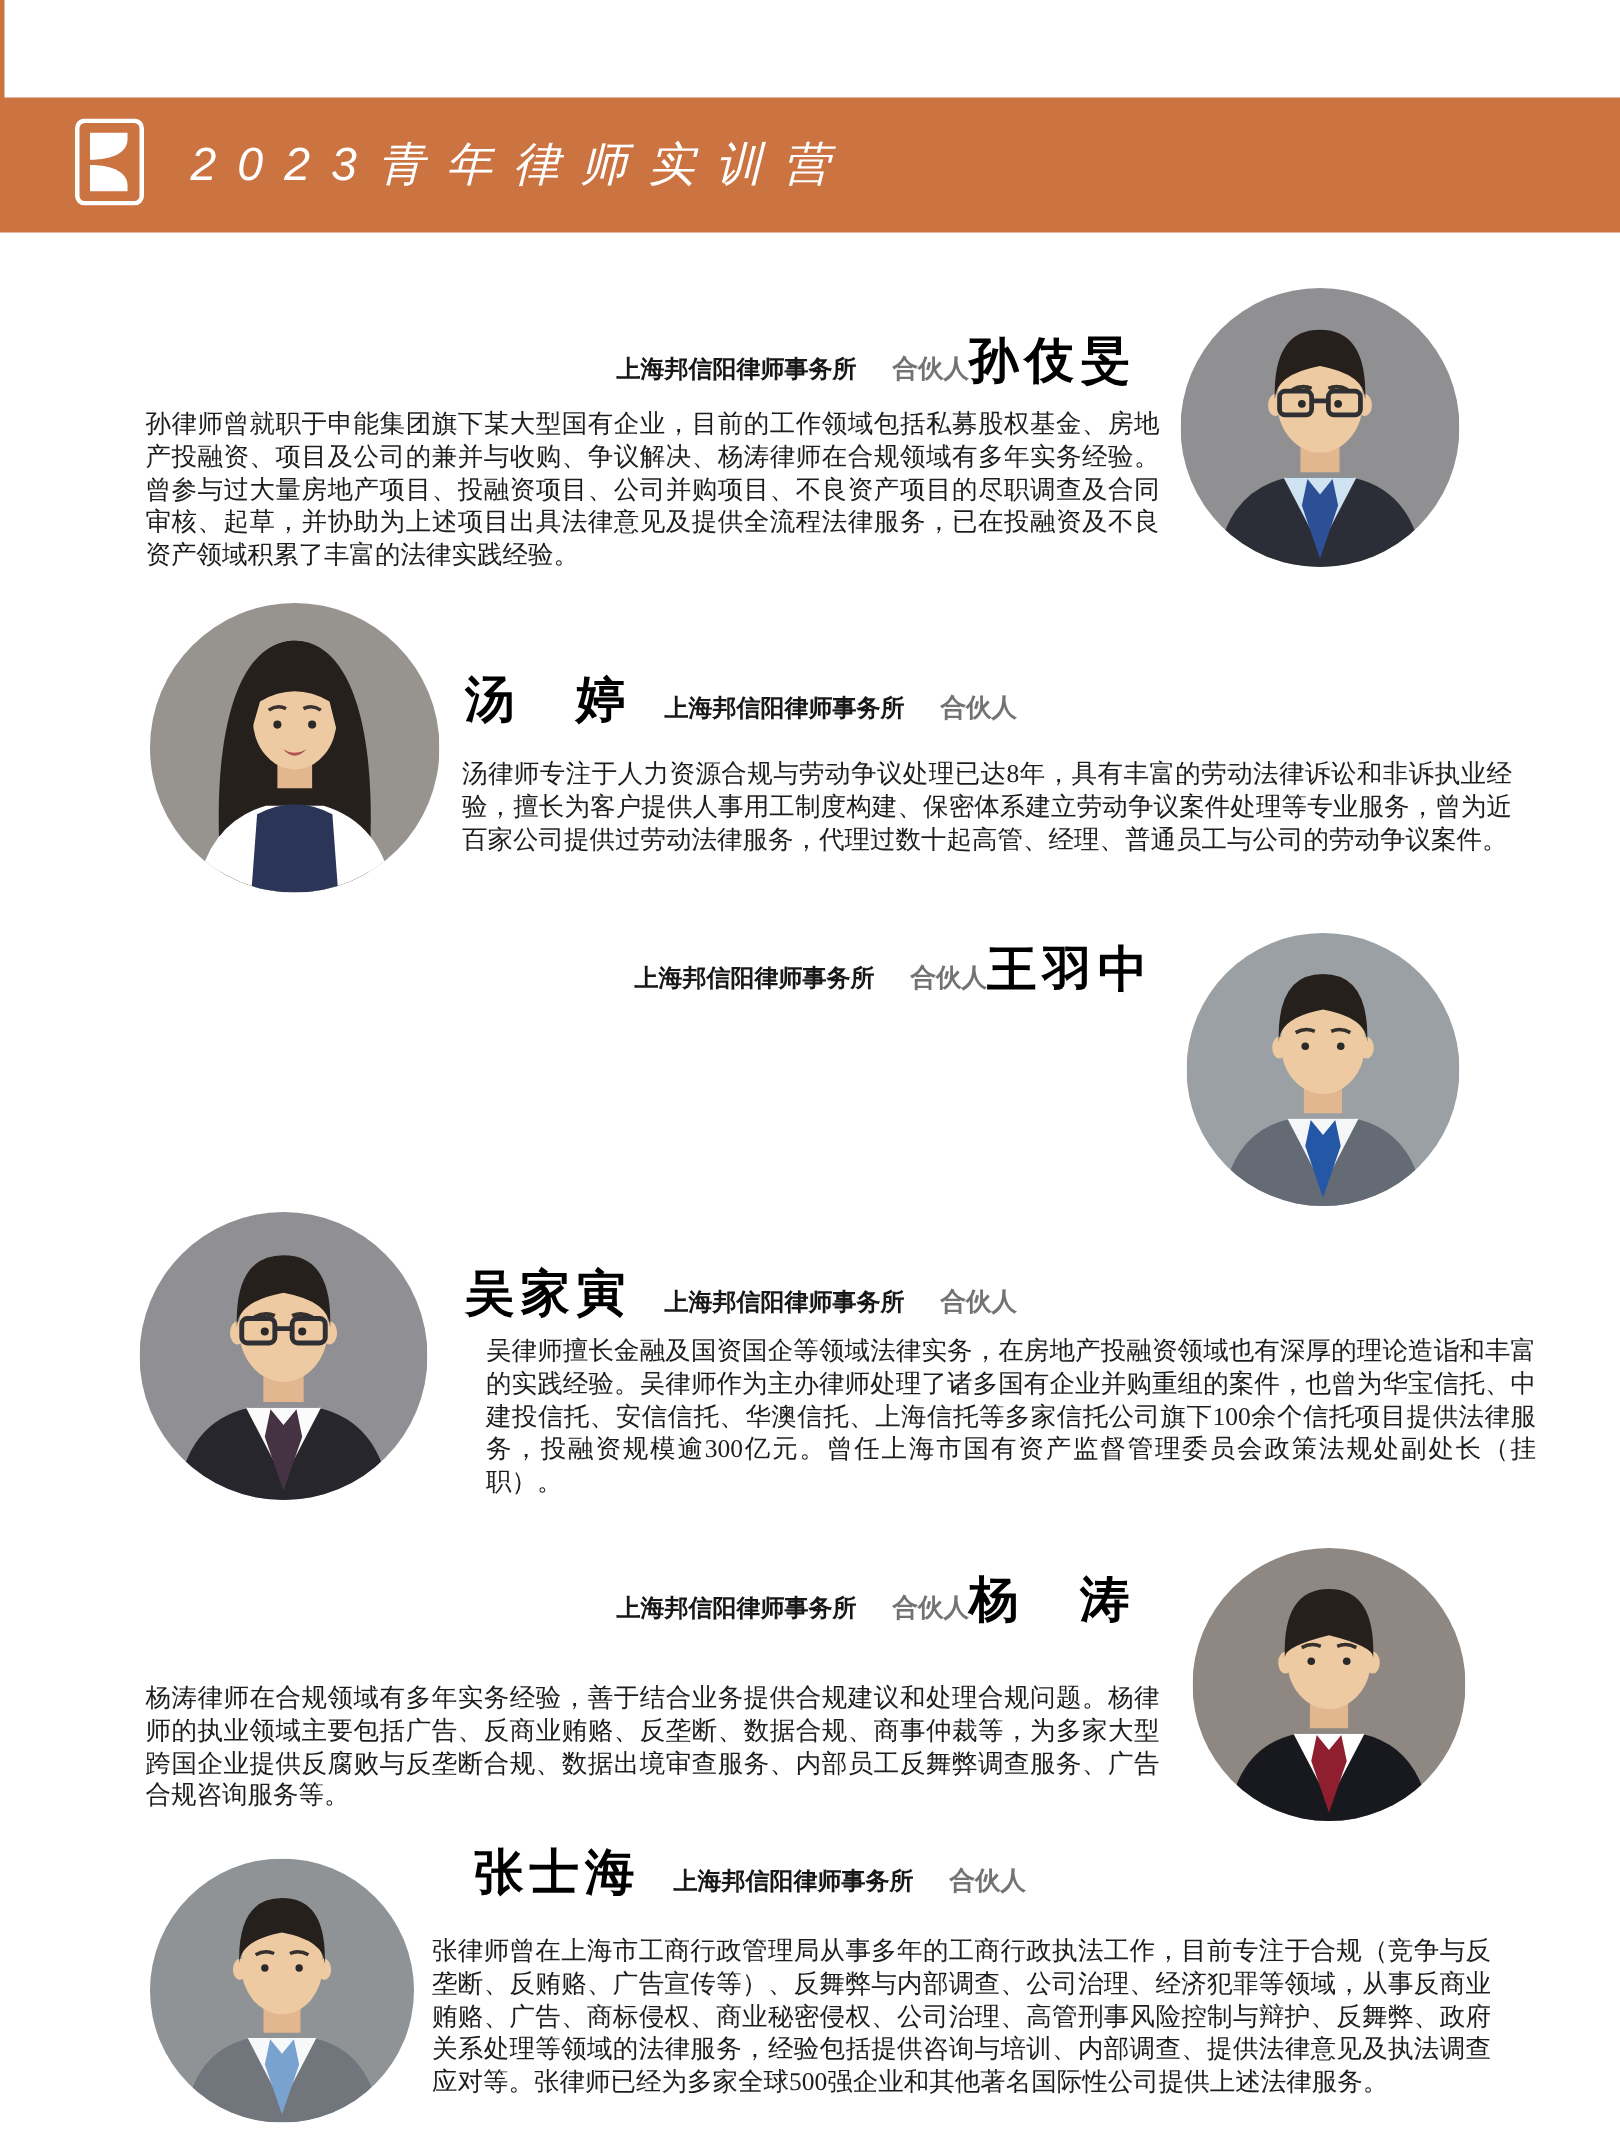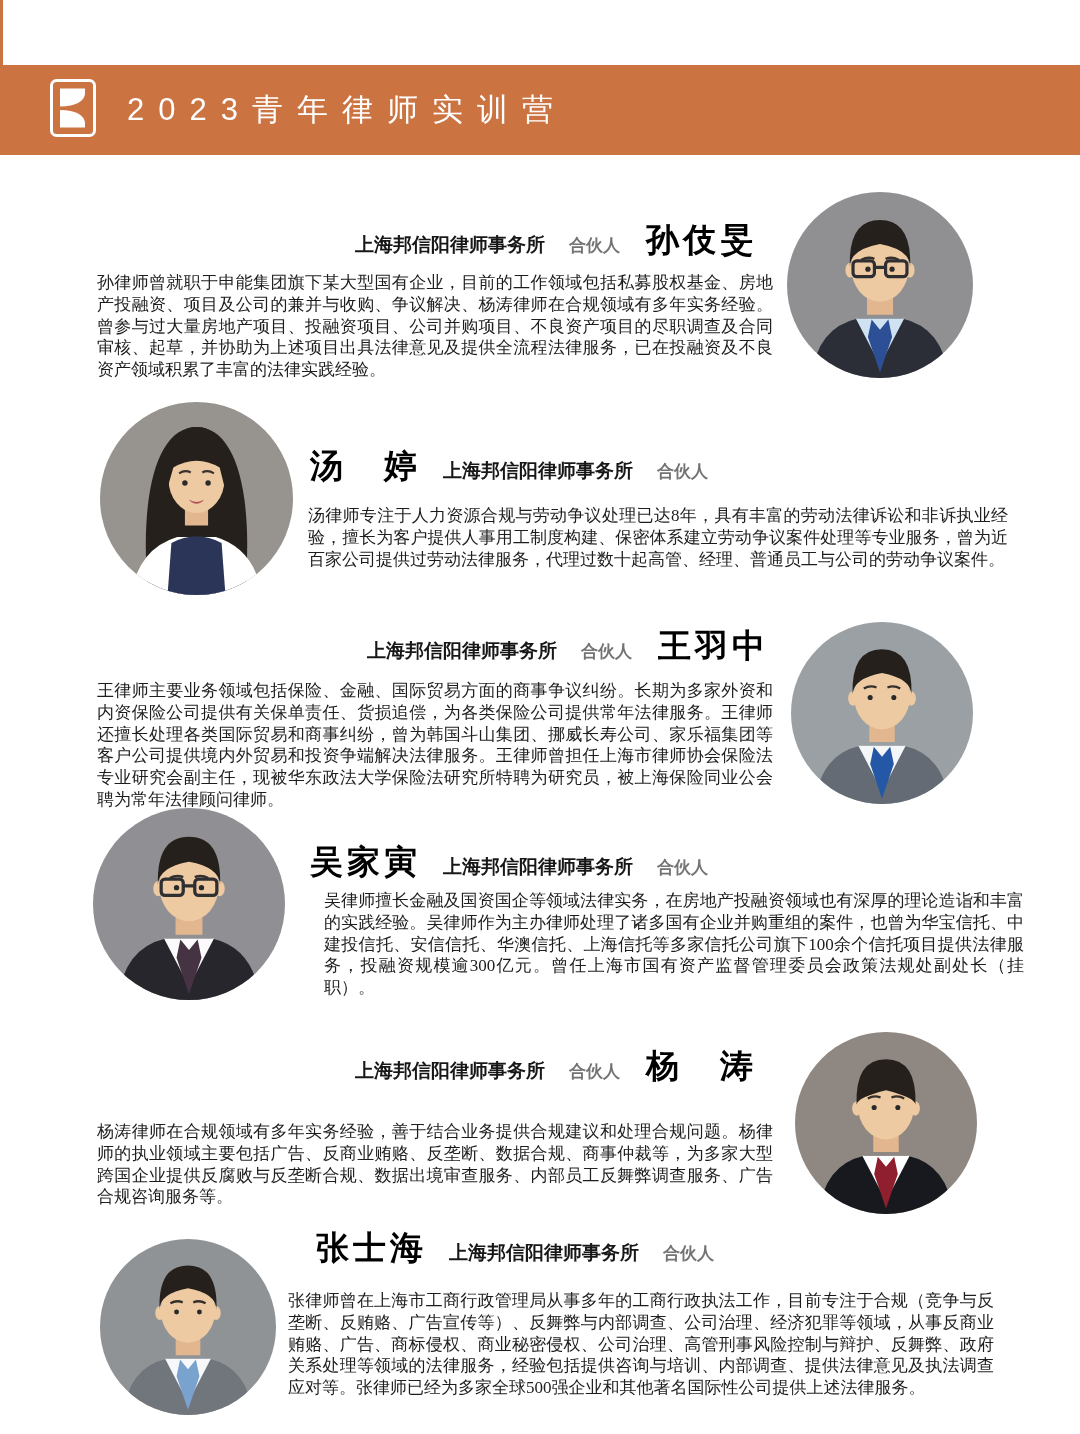--- a/index.html
+++ b/index.html
@@ -3,40 +3,40 @@
 <meta charset="utf-8">
 <style>
   html,body{margin:0;padding:0;background:#ffffff;}
   .page{
     position:relative;width:1080px;height:1434px;background:#ffffff;overflow:hidden;
     font-family:"Liberation Serif","DejaVu Serif",serif;color:#1d1d1d;
   }
   
   .edge-stripe{position:absolute;left:0;top:0;width:3px;height:66px;}
   
-  .banner{position:absolute;left:0;top:65px;width:1080px;height:90px;display:flex;align-items:center;}
+  .banner{position:absolute;left:0;top:65px;width:1080px;height:90px;display:flex;align-items:center;font-style:italic;}
   .logo-box{position:absolute;left:50px;top:14px;width:46px;height:58px;}
   .banner-title{
     position:absolute;left:127px;top:0;height:90px;display:flex;align-items:center;
     font-family:"Liberation Sans","DejaVu Sans",sans-serif;
     color:#ffffff;font-size:31px;letter-spacing:14px;font-weight:500;white-space:nowrap;
   }
   
   .photo{position:absolute;border-radius:50%;overflow:hidden;}
   .photo svg{display:block;width:100%;height:100%;}
   
   .hdr{position:absolute;display:flex;align-items:baseline;white-space:nowrap;}
   .hdr-right{justify-content:flex-end;}
-  .firm{font-size:19px;font-weight:700;color:#171717;}
+  .firm{font-size:16px;font-weight:700;color:#171717;}
   .role{font-size:17px;font-weight:700;color:#737373;margin-left:24px;}
   .lname{
     font-family:"Liberation Sans","DejaVu Sans",sans-serif;
     font-size:33px;font-weight:700;color:#000000;letter-spacing:4px;
   }
-  .hdr-right .lname{margin-left:26px;}
+  .hdr-right .lname{}
   .hdr-left .firm{margin-left:22px;}
   
   .bio{
     position:absolute;margin:0;font-size:17px;line-height:21.8px;color:#1d1d1d;
     text-align:justify;text-justify:inter-character;
   }
   
   .p1-photo{left:787px;top:192px;width:186px;height:186px;}
   .p1-hdr{left:97px;top:218px;width:660px;}
   .p1-bio{left:97px;top:272px;width:676px;}
@@ -143,21 +143,20 @@
         <circle cx="56.5" cy="41.5" r="1.4" fill="#2a2a2a"></circle>
         <path d="M40 36.5 q3.5 -2 7 -0.5 M53 36 q3.5 -1.5 7 0.5" stroke="#35302c" stroke-width="1.3" fill="none"></path>
         <path d="M33.8 40 Q33 15 50 15 Q67 15 66.2 40 Q66 31 50 28 Q34 31 33.8 40 Z" fill="#26201d"></path>
       </svg>
     </div>
   <div class="hdr hdr-right p3-hdr">
     <span class="firm">上海邦信阳律师事务所</span>
     <span class="role">合伙人</span>
     <span class="lname">王羽中</span>
   </div>
-  <p class="bio p3-bio">王律师主要业务领域包括保险、金融、国际贸易方面的商事争议纠纷。长期为多家外资和内资保险公司提供有关保单责任、货损追偿，为各类保险公司提供常年法律服务。王律师还擅长处理各类国际贸易和商事纠纷，曾为韩国斗山集团、挪威长寿公司、家乐福集团等客户公司提供境内外贸易和投资争端解决法律服务。王律师曾担任上海市律师协会保险法专业研究会副主任，现被华东政法大学保险法研究所特聘为研究员，被上海保险同业公会聘为常年法律顾问律师。</p>
 
   <div class="photo p4-photo">
       <svg viewBox="0 0 100 100" preserveAspectRatio="xMidYMid slice">
         <rect width="100" height="100" fill="#909094"></rect>
         <path d="M13 100 Q16 73 38 68 L62 68 Q84 73 87 100 Z" fill="#26262c"></path>
         <path d="M37 68 L50 93 L63 68 Z" fill="#fbfbfb"></path>
         <path d="M45.5 68.5 L50 74 L54.5 68.5 L56.5 78 L50 97 L43.5 78 Z" fill="#453344"></path>
         <path d="M43 53 h14 v13 h-14 z" fill="#e2b68e"></path>
         <ellipse cx="50" cy="40.5" rx="15.5" ry="18.5" fill="#eecaa2"></ellipse>
         <ellipse cx="34" cy="42" rx="2.6" ry="4" fill="#eecaa2"></ellipse>

